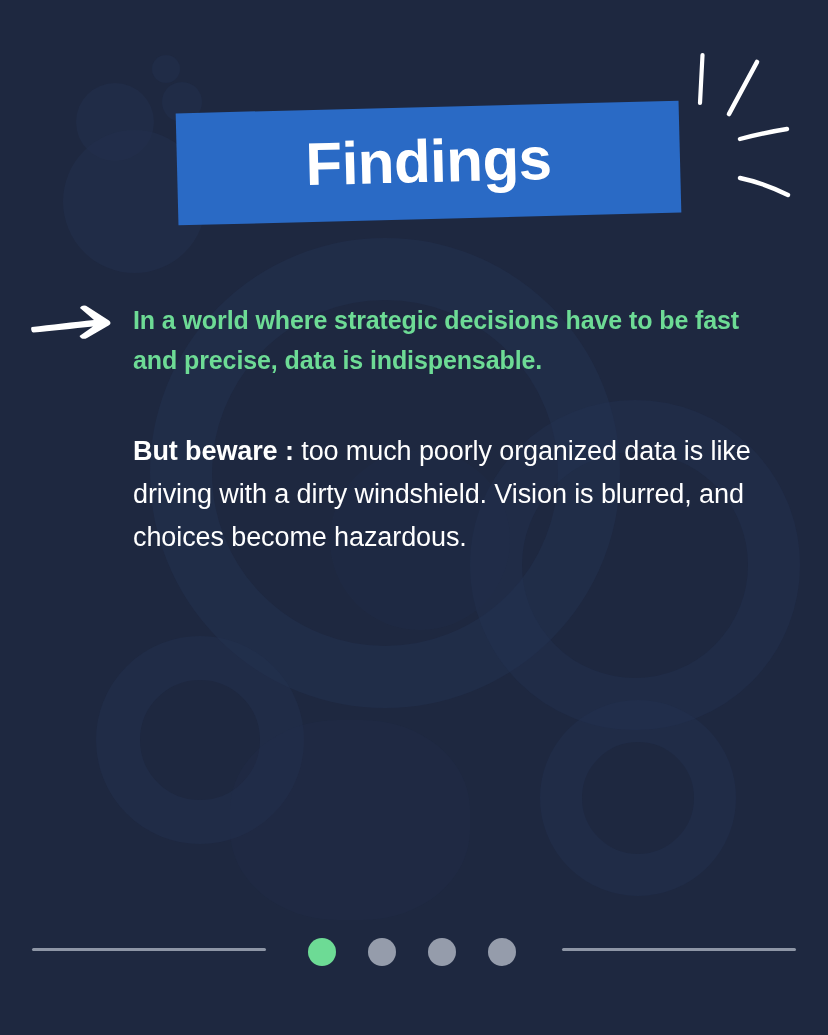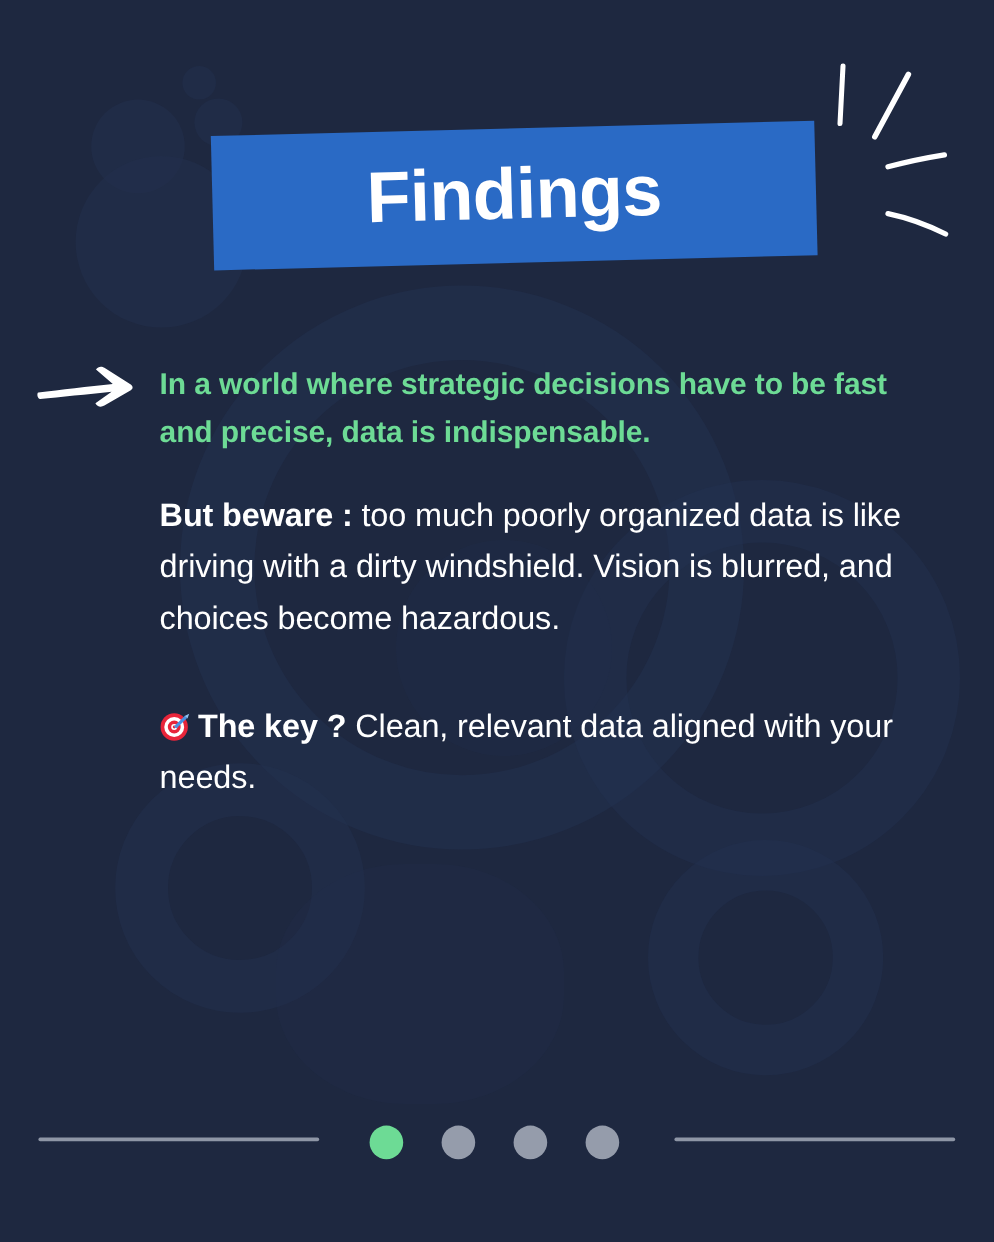--- a/index.html
+++ b/index.html
@@ -84,21 +84,21 @@
 
   .para {
     color:#ffffff;
     font-size:27px;
     font-weight:400;
     line-height:1.59;
     letter-spacing:-0.1px;
   }
   .para b { font-weight:700; }
 
-  #para-warning { margin-top:28px; }
+  #para-warning { margin-top:50px; }
   #para-key { margin-top:47px; }
 
   .emoji-target {
     display:inline-block;
     width:26px; height:26px;
     vertical-align:-4px;
     margin-right:6px;
   }
   .pager-rule {
     height:3px;
@@ -157,31 +157,20 @@
   </svg>
 
   <div id="content">
 
     <p class="lead">In a world where strategic decisions have to be fast and precise, data is indispensable.</p>
 
     <p class="para" id="para-warning">
       <b>But beware :</b><span> too much poorly organized data is like driving with a dirty windshield. Vision is blurred, and choices become hazardous.</span>
     </p>
 
-    <p class="para" id="para-key">
-      <svg class="emoji-target" viewBox="0 0 32 32">
-        <circle cx="15" cy="17" r="14" fill="#e8253a"></circle>
-        <circle cx="15" cy="17" r="10.2" fill="#ffffff"></circle>
-        <circle cx="15" cy="17" r="6.6" fill="#e8253a"></circle>
-        <circle cx="15" cy="17" r="3.1" fill="#ffffff"></circle>
-        <circle cx="15" cy="17" r="1.5" fill="#e8253a"></circle>
-        <path d="M14.6 16.6 L26 5.4 L28 8 L17.2 18.6 Z" fill="#4a90e2"></path>
-        <path d="M25.6 5.8 L30.4 3.4 L28.6 8.2 Z" fill="#8fc2f0"></path>
-      </svg><b>The key ?</b><span> Clean, relevant data aligned with your needs.</span>
-    </p>
   </div>
 
   <div class="pager-rule" id="pager-rule-left"></div>
   <div class="pager-rule" id="pager-rule-right"></div>
 
   <div id="pager-dots">
     <span class="dot active"></span>
     <span class="dot"></span>
     <span class="dot"></span>
     <span class="dot"></span>

